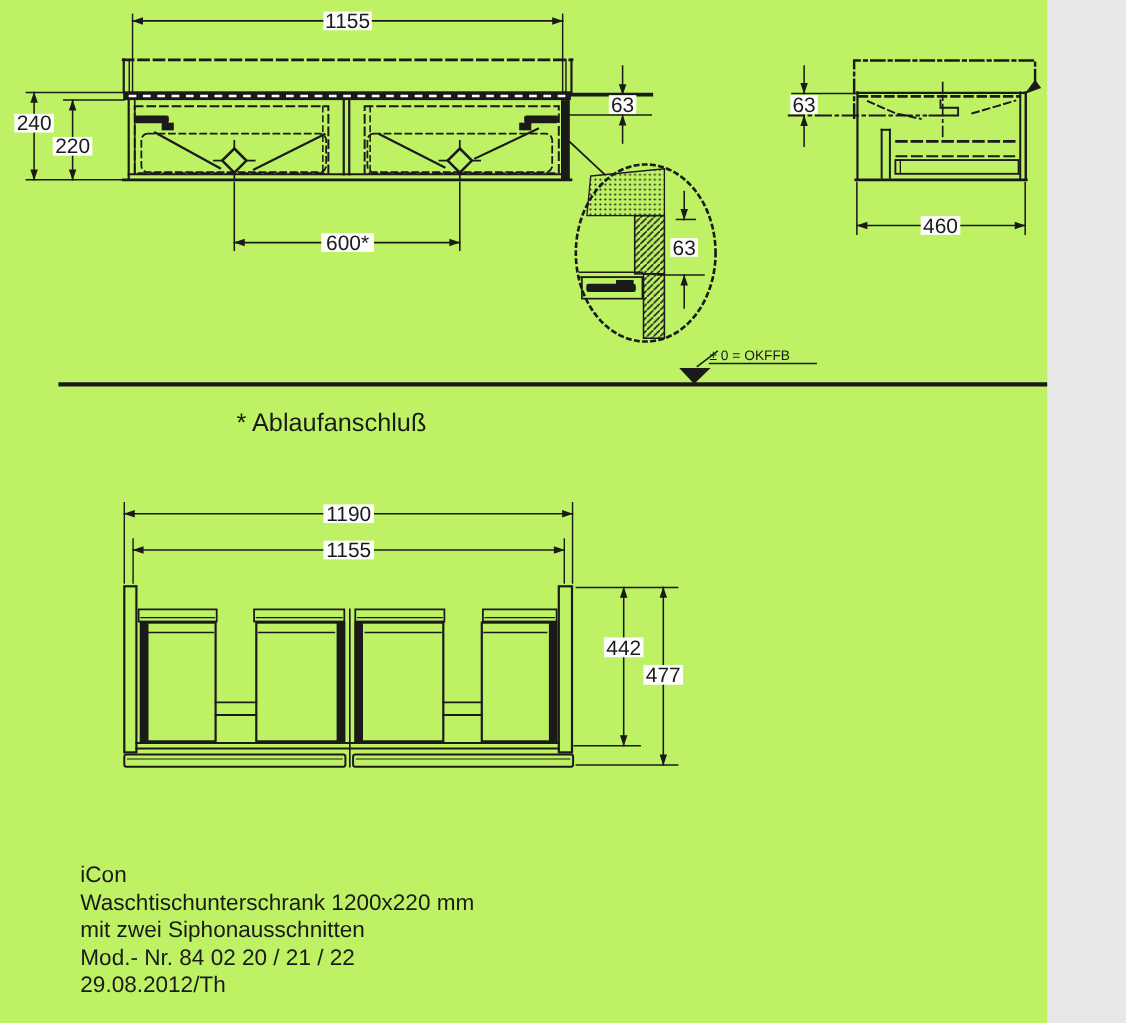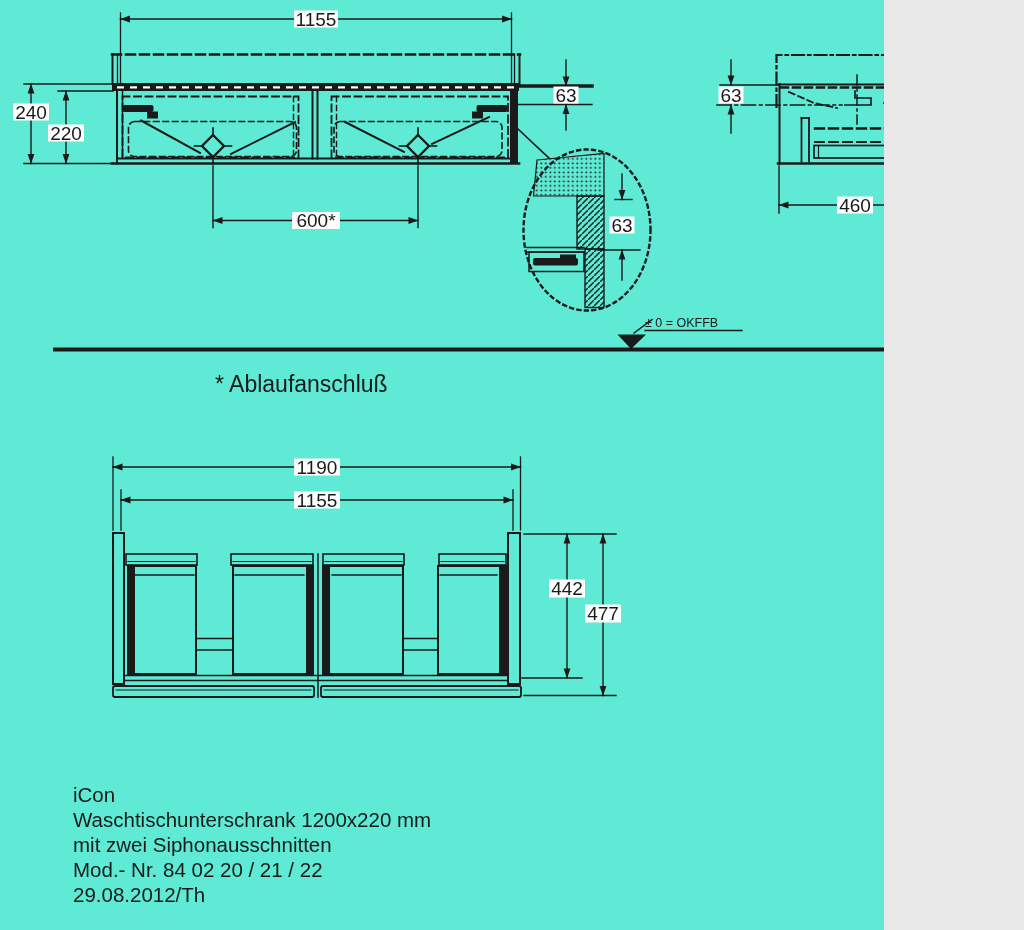--- a/index.html
+++ b/index.html
@@ -1,18 +1,18 @@
 <!DOCTYPE html>
 <html><head>
 <meta charset="utf-8">
 <style>
   html,body { margin:0; padding:0; background:#e8e8e8; }
   .page {
-    position:relative; width:884px; height:930px;
-    background:#5eead4; overflow:hidden;
+    position:relative; width:952px; height:930px;
+    background:#bef264; overflow:hidden;
     font-family:"Liberation Sans", sans-serif;
   }
   svg { position:absolute; left:0; top:0; }
   .ln   { stroke:#1a1a1a; fill:none; stroke-linecap:square; }
   .fl   { fill:#1a1a1a; stroke:none; }
   .wdash{ stroke:#fdfdfd; fill:none; }
   .bg   { fill:#fdfdfd; stroke:none; }
   .txt  { fill:#1a1a1a; font-family:"Liberation Sans",sans-serif; font-size:19px; text-anchor:middle; }
   .txtS { fill:#1a1a1a; font-family:"Liberation Sans",sans-serif; font-size:12.5px; text-anchor:start; }
   .txtF { fill:#1a1a1a; font-family:"Liberation Sans",sans-serif; font-size:23px; text-anchor:start; }

